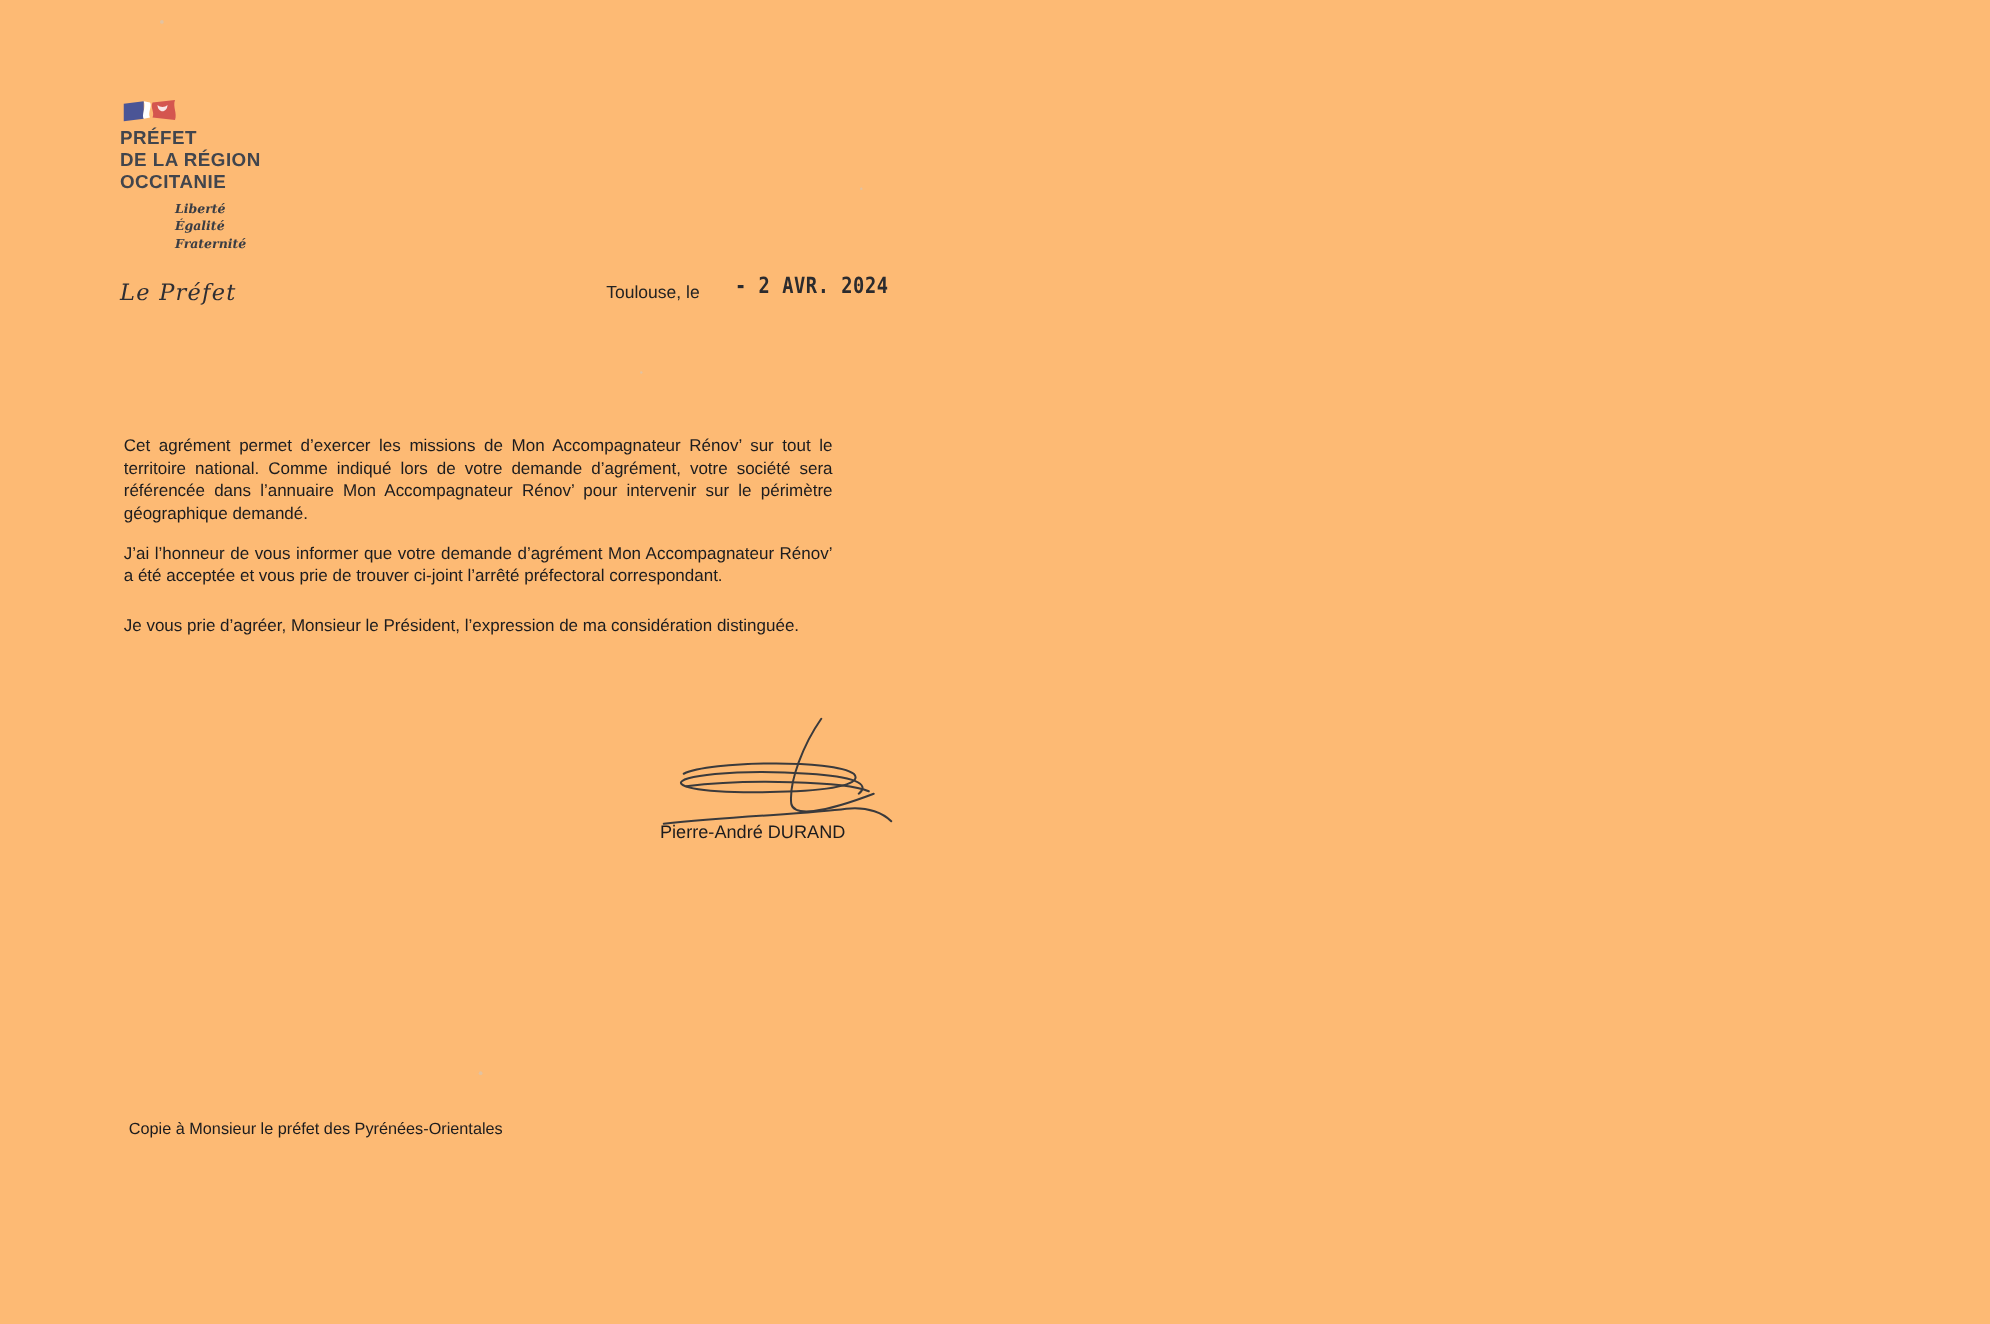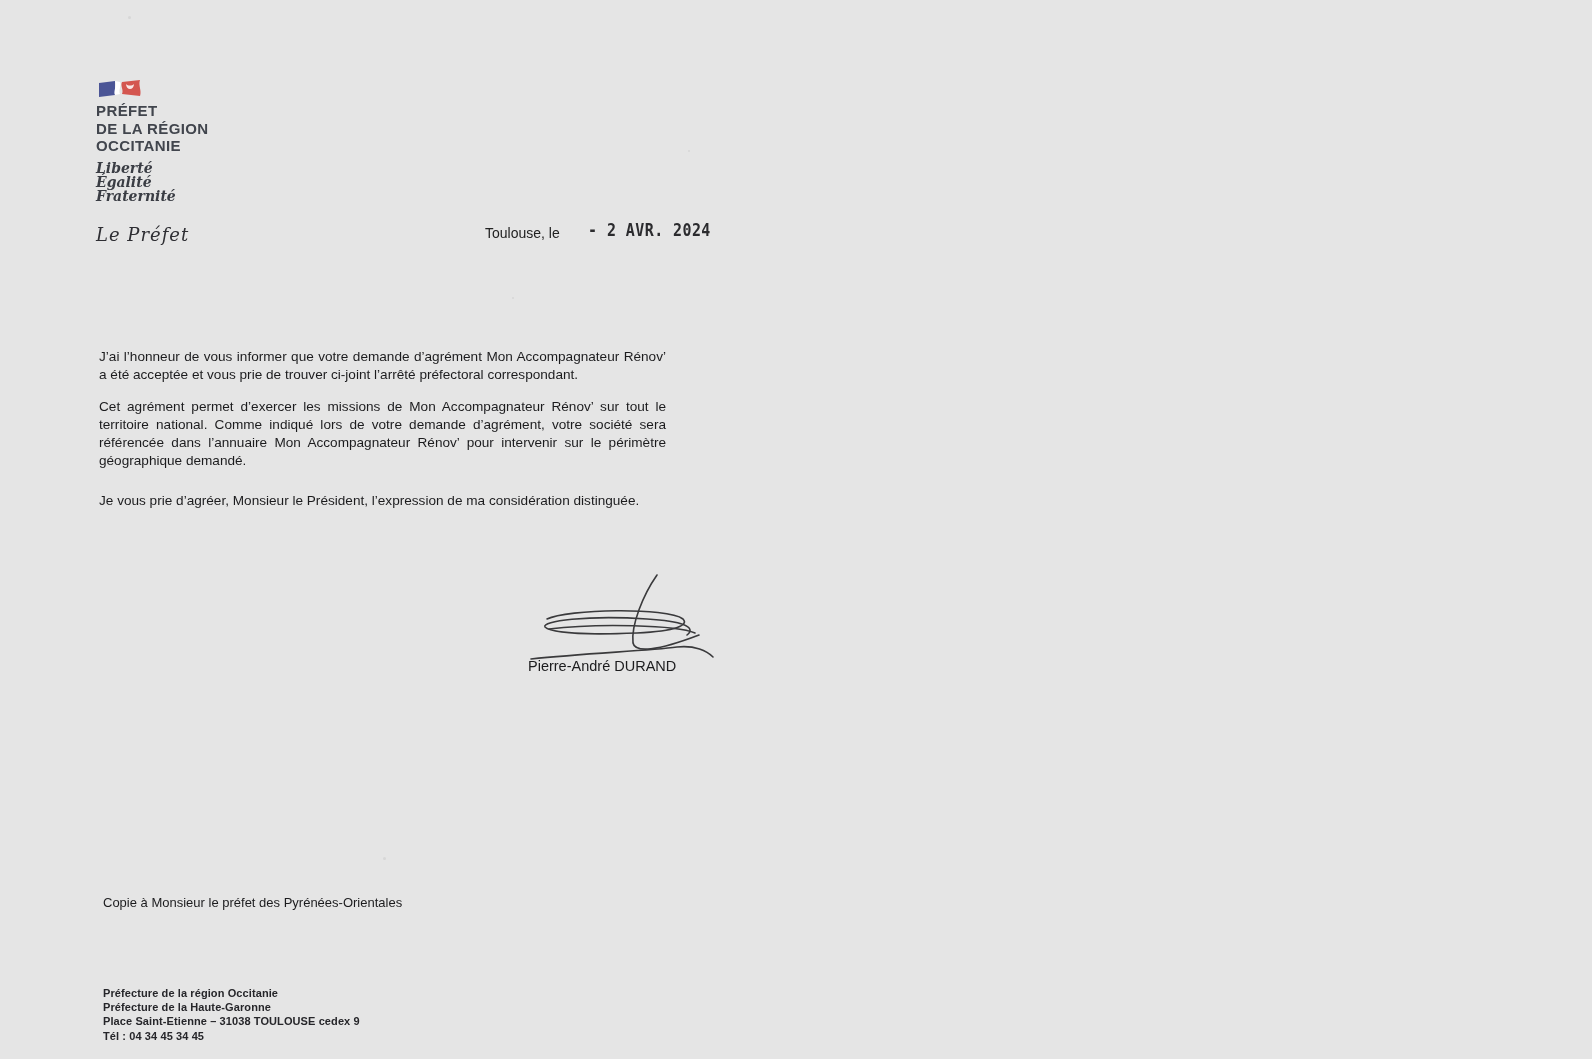--- a/index.html
+++ b/index.html
@@ -4,21 +4,21 @@
 <style>
   html, body {
     margin: 0;
     padding: 0;
     background: #ffffff;
   }
   .page {
     position: relative;
     width: 1592px;
     height: 1059px;
-    background: #e5e5e5;
+    background: #fdba74;
     font-family: "Liberation Sans", sans-serif;
     color: #1f1f1f;
     overflow: hidden;
   }
 
   
   .logo-block {
     position: absolute;
     left: 96px;
     top: 80px;
@@ -37,23 +37,24 @@
     font-size: 15px;
     line-height: 17.5px;
     letter-spacing: 0.4px;
     color: #41454d;
   }
   .motto {
     margin-top: 6px;
     font-family: "DejaVu Serif", serif;
     font-style: italic;
     font-weight: bold;
-    font-size: 14px;
+    font-size: 10px;
     line-height: 14px;
     color: #3a3d44;
+    margin-left: 44px;
   }
 
   
   .sender-title {
     position: absolute;
     left: 96px;
     top: 224px;
     font-family: "DejaVu Serif", serif;
     font-style: italic;
     font-size: 18px;
@@ -171,42 +172,36 @@
       <div>Égalité</div>
       <div>Fraternité</div>
     </div>
   </div>
 
   <div class="sender-title">Le Préfet</div>
   <div class="place-line">Toulouse, le</div>
   <div class="date-stamp">- 2 AVR. 2024</div>
 
   <div class="body-block">
+    <p class="par">Cet agrément permet d’exercer les missions de Mon Accompagnateur Rénov’ sur tout le territoire national. Comme indiqué lors de votre demande d’agrément, votre société sera référencée dans l’annuaire Mon Accompagnateur Rénov’ pour intervenir sur le périmètre géographique demandé.</p>
     <p class="par">J’ai l’honneur de vous informer que votre demande d’agrément Mon Accompagnateur Rénov’ a été acceptée et vous prie de trouver ci-joint l’arrêté préfectoral correspondant.</p>
-    <p class="par">Cet agrément permet d’exercer les missions de Mon Accompagnateur Rénov’ sur tout le territoire national. Comme indiqué lors de votre demande d’agrément, votre société sera référencée dans l’annuaire Mon Accompagnateur Rénov’ pour intervenir sur le périmètre géographique demandé.</p>
     <p class="closing">Je vous prie d’agréer, Monsieur le Président, l’expression de ma considération distinguée.</p>
   </div>
 
   <svg class="signature" viewBox="0 0 190 96">
     <g fill="none" stroke="#3a3a3c" stroke-width="1.6" stroke-linecap="round">
       <path d="M20,46 C40,36 140,34 156,46 C 162,52 150,58 110,60 C 60,62 24,60 18,54 C 14,48 60,42 120,46 C 155,48 170,54 160,62"></path>
       <path d="M22,56 C 70,50 150,52 168,60"></path>
       <path d="M130,2 C 116,22 104,52 106,70 C 108,80 130,78 172,62"></path>
       <path d="M4,86 C 60,80 120,78 150,74 C 168,72 180,78 186,84"></path>
     </g>
   </svg>
   <div class="signer-name">Pierre-André DURAND</div>
 
 
   <div class="copy-line">Copie à Monsieur le préfet des Pyrénées-Orientales</div>
 
-  <div class="footer">
-    <div>Préfecture de la région Occitanie</div>
-    <div>Préfecture de la Haute-Garonne</div>
-    <div>Place Saint-Etienne – 31038 TOULOUSE cedex 9</div>
-    <div>Tél : 04 34 45 34 45</div>
-  </div>
 
   <div class="speck" style="left:128px;top:16px;width:3px;height:3px;"></div>
   <div class="speck" style="left:383px;top:857px;width:3px;height:3px;"></div>
   <div class="speck" style="left:512px;top:297px;width:2px;height:2px;"></div>
   <div class="speck" style="left:688px;top:150px;width:2px;height:2px;"></div>
 </div>
 
 </body></html>

